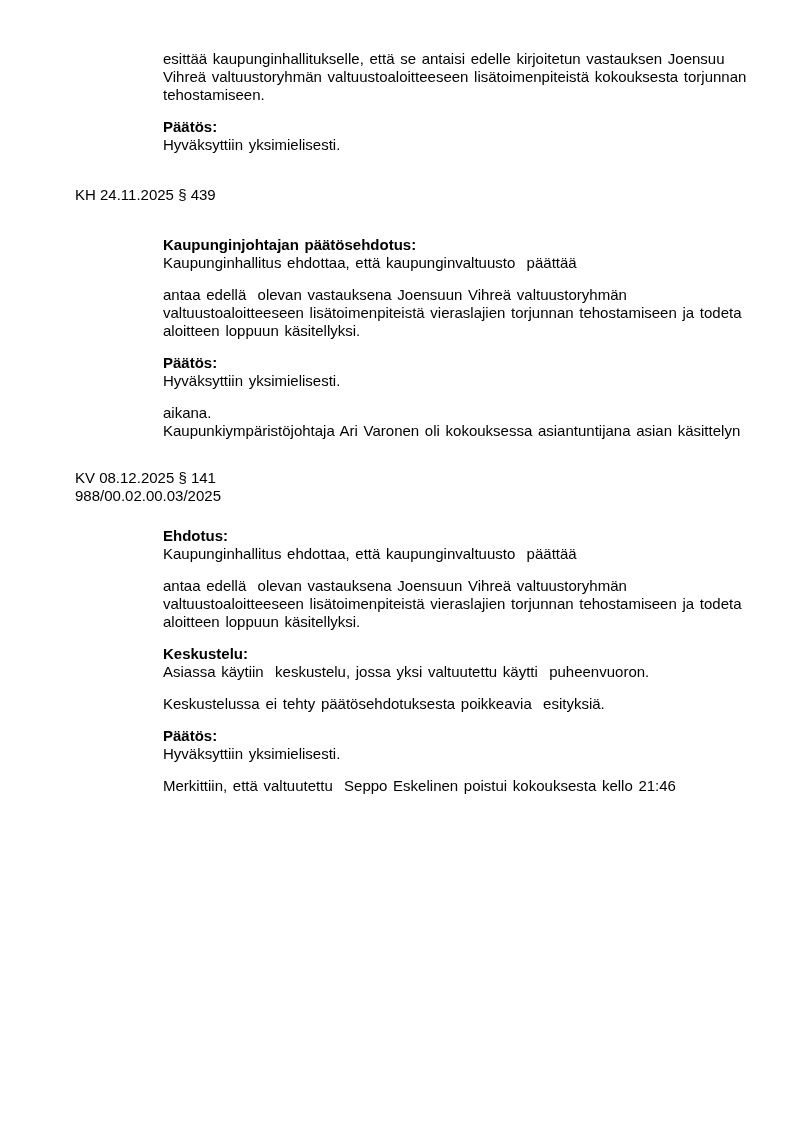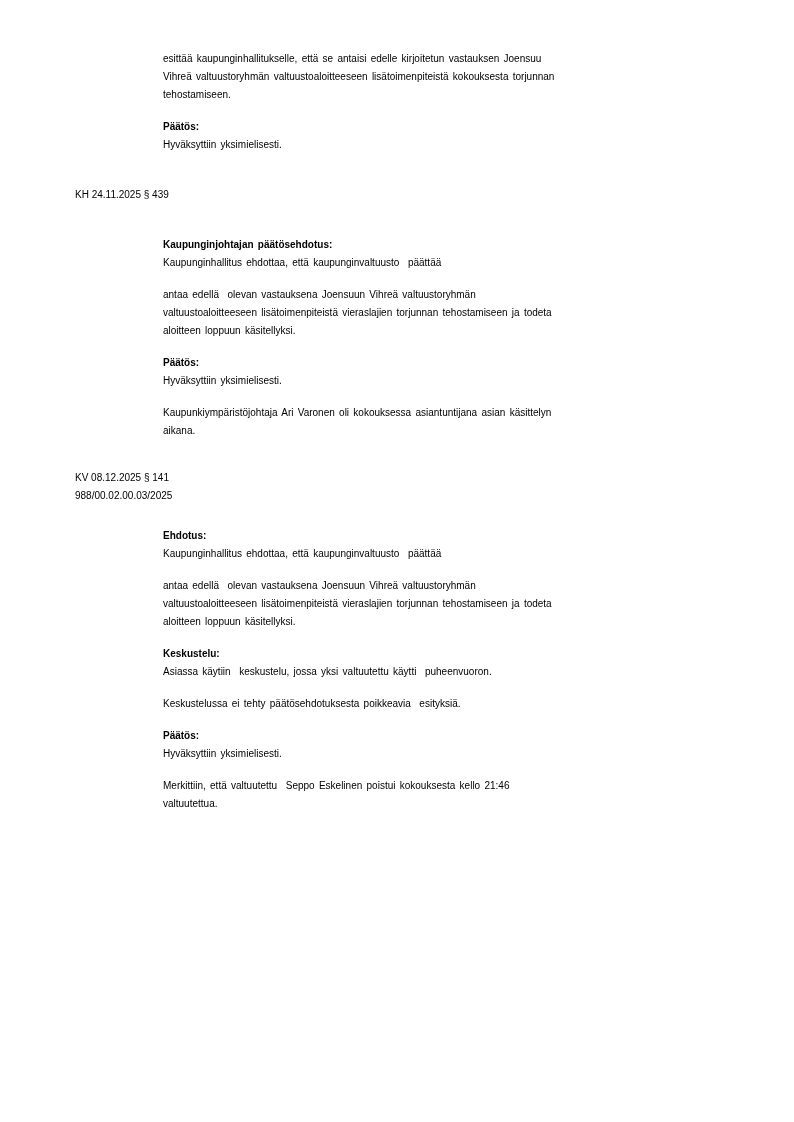--- a/index.html
+++ b/index.html
@@ -5,21 +5,21 @@
 <style>
   html, body { margin: 0; padding: 0; background: #ffffff; }
   .page {
     position: relative;
     width: 794px;
     height: 1122px;
     box-sizing: border-box;
     background: #ffffff;
     color: #000000;
     font-family: "Liberation Sans", "DejaVu Sans", sans-serif;
-    font-size: 10px;
+    font-size: 15px;
     line-height: 18px;
     padding-top: 50px;
     overflow: hidden;
   }
   .line { white-space: pre; }
   .b { font-weight: bold; }
   .body { margin-left: 163px; }
   .body .line { word-spacing: 1.5px; }
   .ref { margin-left: 75px; }
   .mt18 { margin-top: 14px; }
@@ -57,22 +57,22 @@
     <div class="line">valtuustoaloitteeseen lisätoimenpiteistä vieraslajien torjunnan tehostamiseen ja todeta</div>
     <div class="line">aloitteen loppuun käsitellyksi.</div>
   </div>
 
   <div class="body mt18">
     <div class="line b">Päätös:</div>
     <div class="line">Hyväksyttiin yksimielisesti.</div>
   </div>
 
   <div class="body mt18">
+    <div class="line">aikana.</div>
     <div class="line">Kaupunkiympäristöjohtaja Ari Varonen oli kokouksessa asiantuntijana asian käsittelyn</div>
-    <div class="line">aikana.</div>
   </div>
 
   <div class="ref mt46">
     <div class="line">KV 08.12.2025 § 141</div>
     <div class="line">988/00.02.00.03/2025</div>
   </div>
 
   <div class="body mt22">
     <div class="line b">Ehdotus:</div>
     <div class="line">Kaupunginhallitus ehdottaa, että kaupunginvaltuusto  päättää</div>
@@ -93,16 +93,15 @@
     <div class="line">Keskustelussa ei tehty päätösehdotuksesta poikkeavia  esityksiä.</div>
   </div>
 
   <div class="body mt18">
     <div class="line b">Päätös:</div>
     <div class="line">Hyväksyttiin yksimielisesti.</div>
   </div>
 
   <div class="body mt18">
     <div class="line">Merkittiin, että valtuutettu  Seppo Eskelinen poistui kokouksesta kello 21:46</div>
-    <div class="line">valtuutettua.</div>
   </div>
 
 </div>
 
 </body></html>

